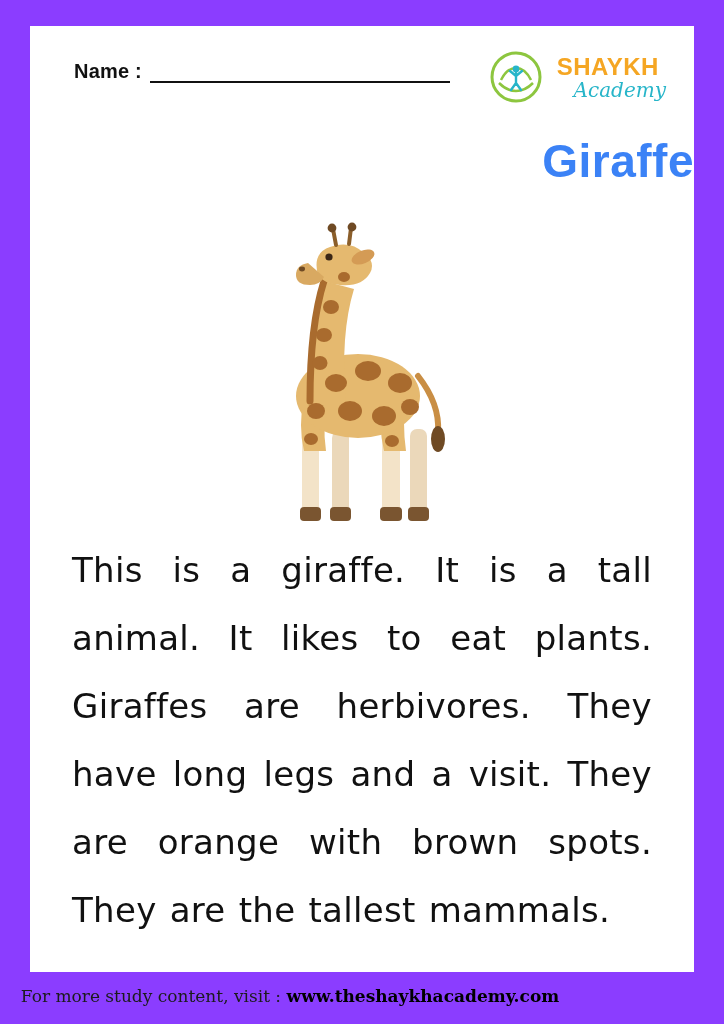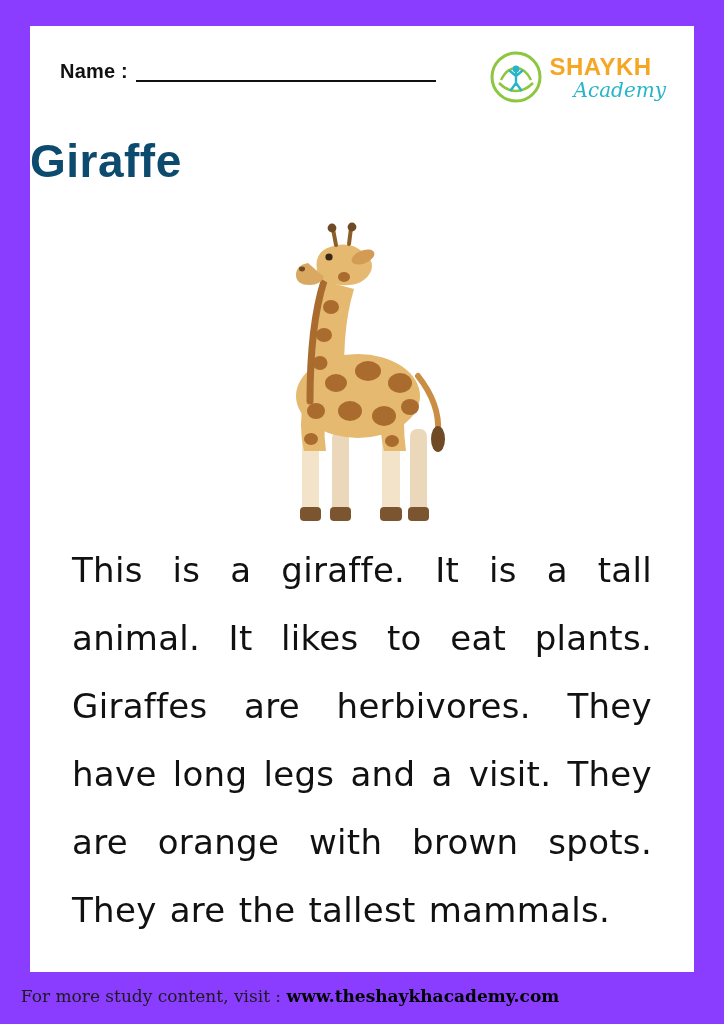--- a/index.html
+++ b/index.html
@@ -26,24 +26,24 @@
     top: 26px;
     width: 664px;
     height: 946px;
     background: #FFFFFF;
     box-sizing: border-box;
   }
 
   
   .name-row {
     position: absolute;
-    left: 30px;
+    left: 44px;
     top: 34px;
     display: flex;
-    align-items: center;
+    align-items: flex-end;
   }
   .name-label {
     font-size: 20px;
     font-weight: bold;
     color: #111111;
     letter-spacing: 0.2px;
     white-space: nowrap;
   }
   .name-blank {
     display: inline-block;
@@ -54,20 +54,21 @@
   }
 
   
   .logo {
     position: absolute;
     right: 28px;
     top: 24px;
     display: flex;
     align-items: center;
     gap: 7px;
+    text-align: center;
   }
   .logo-mark {
     width: 54px;
     height: 54px;
     position: relative;
   }
   .logo-text {
     display: flex;
     flex-direction: column;
     line-height: 1;
@@ -86,24 +87,24 @@
     margin-top: 1px;
     margin-left: 24px;
   }
 
   
   .title {
     position: absolute;
     top: 108px;
     left: 0;
     width: 664px;
-    text-align: left;
+    text-align: right;
     font-size: 46px;
     font-weight: bold;
-    color: #0c4a6e;
+    color: #3b82f6;
     letter-spacing: 0.5px;
   }
 
   
   .illus {
     position: absolute;
     top: 180px;
     left: 0;
     width: 664px;
     height: 340px;

